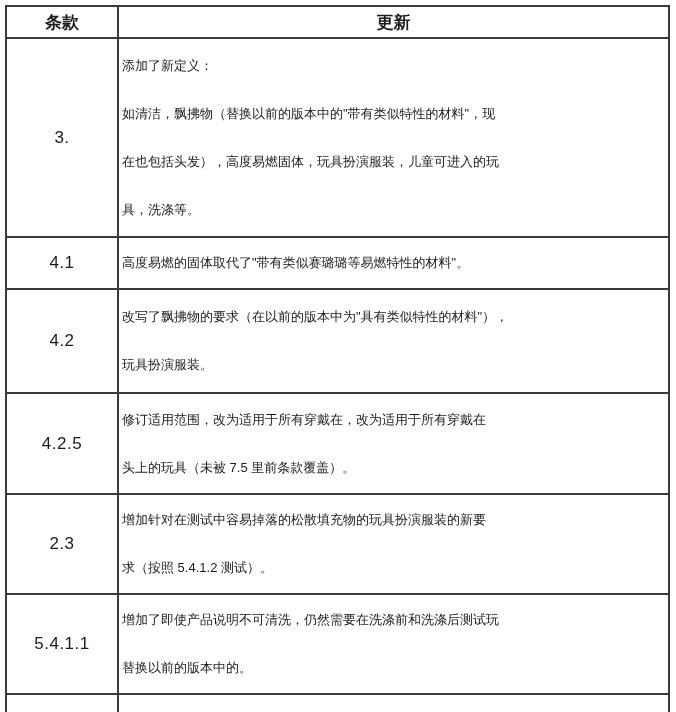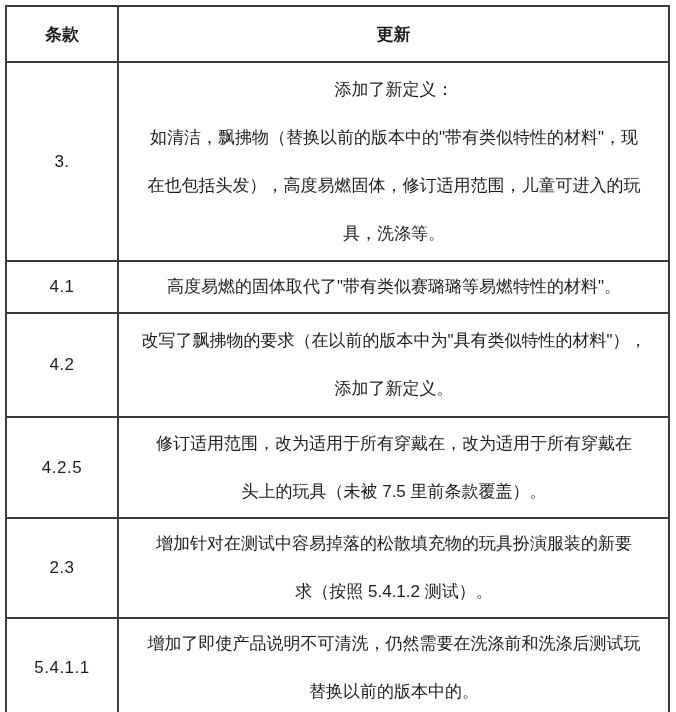--- a/index.html
+++ b/index.html
@@ -27,37 +27,36 @@
     border-collapse: collapse;
     table-layout: fixed;
     width: 665px;
   }
   .col-clause { width: 112px; }
   th, td {
     border: 2px solid var(--border);
     padding: 0;
     vertical-align: middle;
   }
-  thead tr { height: 56px; }
+  thead tr { height: 32px; }
   th {
     font-size: 17px;
     font-weight: 700;
     text-align: center;
   }
   td.clause {
     font-size: 17px;
     text-align: center;
     letter-spacing: 0.5px;
   }
   td.update {
-    font-size: 17px;
+    font-size: 13px;
     line-height: 48px;
     padding: 1px 2px 1px 3px;
     overflow: hidden;
-    text-align: center;
   }
   td.update .line {
     white-space: nowrap;
   }
   
   #rows tr:nth-child(1) { height: 199px; }
   #rows tr:nth-child(2) { height: 51px; margin-top: 24px; }
   #rows tr:nth-child(3) { height: 104px; }
   #rows tr:nth-child(4) { height: 101px; }
   #rows tr:nth-child(5) { height: 100px; }
@@ -78,35 +77,35 @@
         <th>条款</th>
         <th>更新</th>
       </tr>
     </thead>
     <tbody id="rows">
         <tr>
           <td class="clause">3.</td>
           <td class="update">
             <div class="line">添加了新定义：</div>
             <div class="line">如清洁，飘拂物（替换以前的版本中的"带有类似特性的材料"，现</div>
-            <div class="line">在也包括头发），高度易燃固体，修订适用范围，儿童可进入的玩</div>
+            <div class="line">在也包括头发），高度易燃固体，玩具扮演服装，儿童可进入的玩</div>
             <div class="line">具，洗涤等。</div>
           </td>
         </tr>
         <tr>
           <td class="clause">4.1</td>
           <td class="update">
             <div class="line">高度易燃的固体取代了"带有类似赛璐璐等易燃特性的材料"。</div>
           </td>
         </tr>
         <tr>
           <td class="clause">4.2</td>
           <td class="update">
             <div class="line">改写了飘拂物的要求（在以前的版本中为"具有类似特性的材料"），</div>
-            <div class="line">添加了新定义。</div>
+            <div class="line">玩具扮演服装。</div>
           </td>
         </tr>
         <tr>
           <td class="clause">4.2.5</td>
           <td class="update">
             <div class="line">修订适用范围，改为适用于所有穿戴在，改为适用于所有穿戴在</div>
             <div class="line">头上的玩具（未被 7.5 里前条款覆盖）。</div>
           </td>
         </tr>
         <tr>

